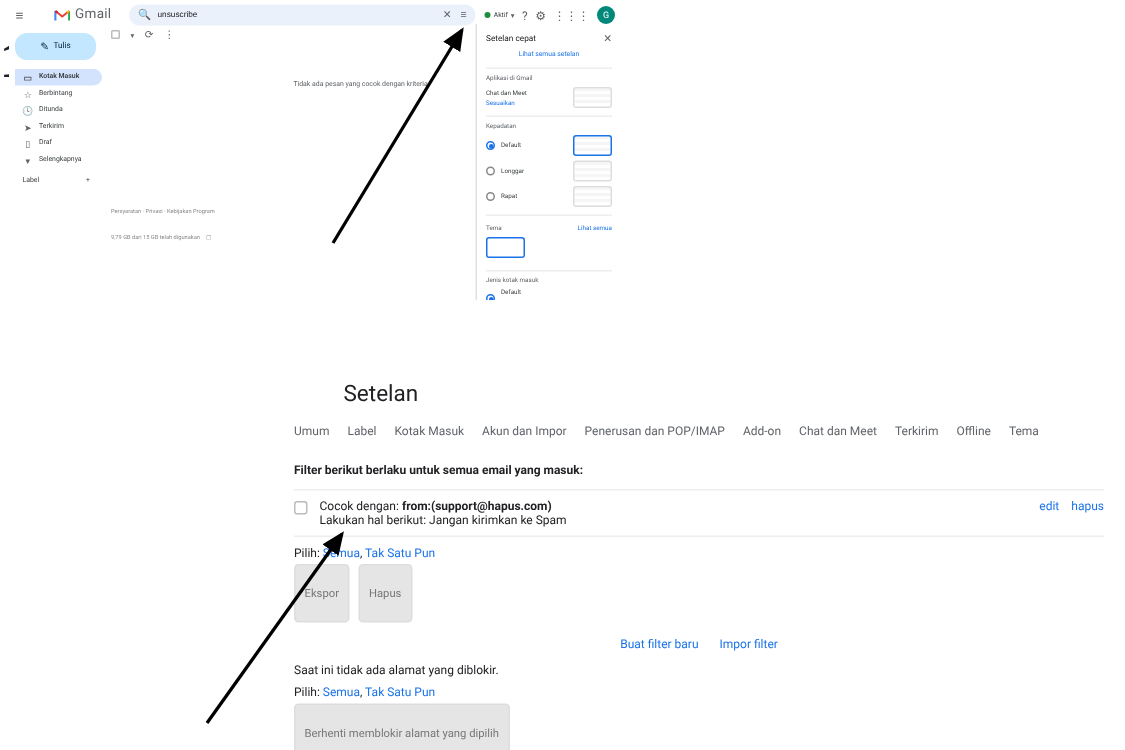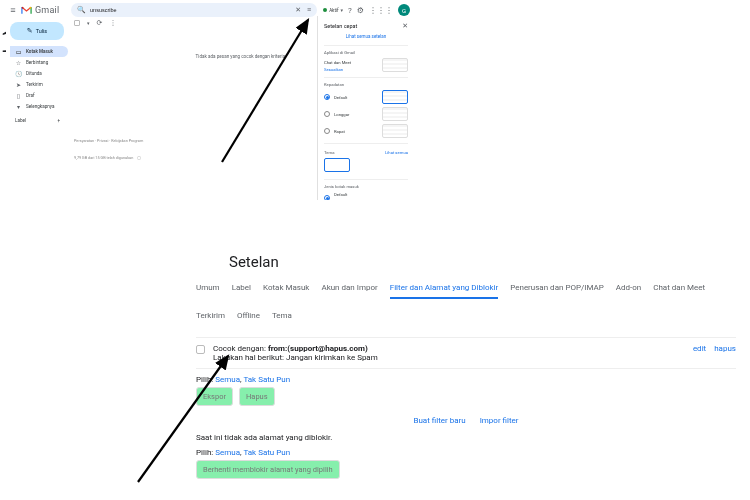--- a/index.html
+++ b/index.html
@@ -6,21 +6,21 @@
   body { font-family: 'Google Sans', Roboto, Arial, sans-serif; background: #fff; width: 750px; height: 500px; overflow: hidden; position: relative; font-size: 10px; color: #202124; }
   .abs { position: absolute; }
 
   
   .stepnum { font-family: 'Times New Roman', serif; font-size: 34px; font-weight: 700; }
 
   
   .panel1 { position: absolute; left: 6px; top: 0; width: 408px; height: 200px; background: #fff; }
   .p1-topbar { display:flex; align-items:center; height:16px; padding-top:4px; }
   .p1-menu-icon { width:14px; text-align:center; color:#5f6368; font-size:9px; }
-  .p1-brand { display:flex; align-items:center; gap:3px; margin-left:1px; }
+  .p1-brand { display:flex; align-items:center; gap:3px; margin-left:16px; }
   .p1-brand .mlogo svg { width:11px; height:9px; display:block; }
   .p1-brand .gmtxt { font-size:9px; color:#5f6368; letter-spacing:0.2px; }
   .p1-search { flex:1; margin:0 6px 0 12px; background:#eaf1fb; border-radius:9px; height:14px; display:flex; align-items:center; padding:0 6px; position:relative; }
   .p1-search .sicon, .p1-search .xicon, .p1-search .tuneicon { color:#5f6368; font-size:7px; }
   .p1-search .sicon { margin-right:4px; }
   .p1-search input { border:none; background:transparent; font-size:5.5px; outline:none; flex:1; color:#202124; }
   .p1-search .xicon { margin-left:auto; margin-right:6px; }
   .p1-topicons { display:flex; align-items:center; gap:5px; margin-right:4px; }
   .p1-active { display:flex; align-items:center; gap:2px; font-size:4.5px; color:#3c4043; }
   .p1-active .dot { width:4px; height:4px; border-radius:50%; background:#1e8e3e; }
@@ -72,21 +72,21 @@
   .p2-tabs .tab { padding-bottom:5px; cursor:default; white-space:nowrap; }
   .p2-tabs .tab.active { color:#1a73e8; border-bottom:2px solid #1a73e8; }
   .p2-section { font-size:8px; color:#202124; }
   .p2-section .hdr { font-weight:700; margin-top:10px; }
   .filter-row { display:flex; align-items:flex-start; gap:8px; margin-top:8px; border-top:1px solid #eee; border-bottom:1px solid #eee; padding:6px 0; }
   .filter-row .chk { width:9px; height:9px; border:1px solid #bbb; border-radius:2px; margin-top:1px; }
   .filter-row .txt { flex:1; }
   .filter-row .acts { display:flex; gap:8px; color:#1a73e8; }
   .picker { margin-top:6px; }
   .picker a { color:#1a73e8; }
-  .btnghost { display:inline-block; border:1px solid #ddd; background:#86efac; color:#777; border-radius:3px; padding:4px 6px; font-size:7.5px; margin-right:4px; margin-top:3px; }
+  .btnghost { display:inline-block; border:1px solid #ddd; background:#e5e5e5; color:#777; border-radius:3px; padding:14px 6px; font-size:7.5px; margin-right:4px; margin-top:3px; }
   .links-center { text-align:center; margin-top:10px; font-size:8px; }
   .links-center a { color:#1a73e8; margin:0 6px; }
 
   
   .arrow-svg { position:absolute; pointer-events:none; }
 </style>
 </head>
 <body>
 
 <div class="stepnum abs" style="left:0px; top:22px;">1</div>
@@ -256,30 +256,30 @@
 </svg>
 
 <div class="panel2 p2">
   <h3>Setelan</h3>
 
   <div class="p2-tabs">
     <span class="tab">Umum</span>
     <span class="tab">Label</span>
     <span class="tab">Kotak Masuk</span>
     <span class="tab">Akun dan Impor</span>
-    <span class="tab active">Filter dan Alamat yang Diblokir</span>
     <span class="tab">Penerusan dan POP/IMAP</span>
     <span class="tab">Add-on</span>
     <span class="tab">Chat dan Meet</span>
     <span class="tab">Terkirim</span>
     <span class="tab">Offline</span>
     <span class="tab">Tema</span>
   </div>
 
   <div class="p2-section">
+    <div class="hdr">Filter berikut berlaku untuk semua email yang masuk:</div>
 
     <div class="filter-row">
       <span class="chk"></span>
       <div class="txt">
         <div>
           <span>Cocok dengan: </span><b>from:(support@hapus.com)</b>
         </div>
         <div>Lakukan hal berikut: Jangan kirimkan ke Spam</div>
       </div>
       <div class="acts">

